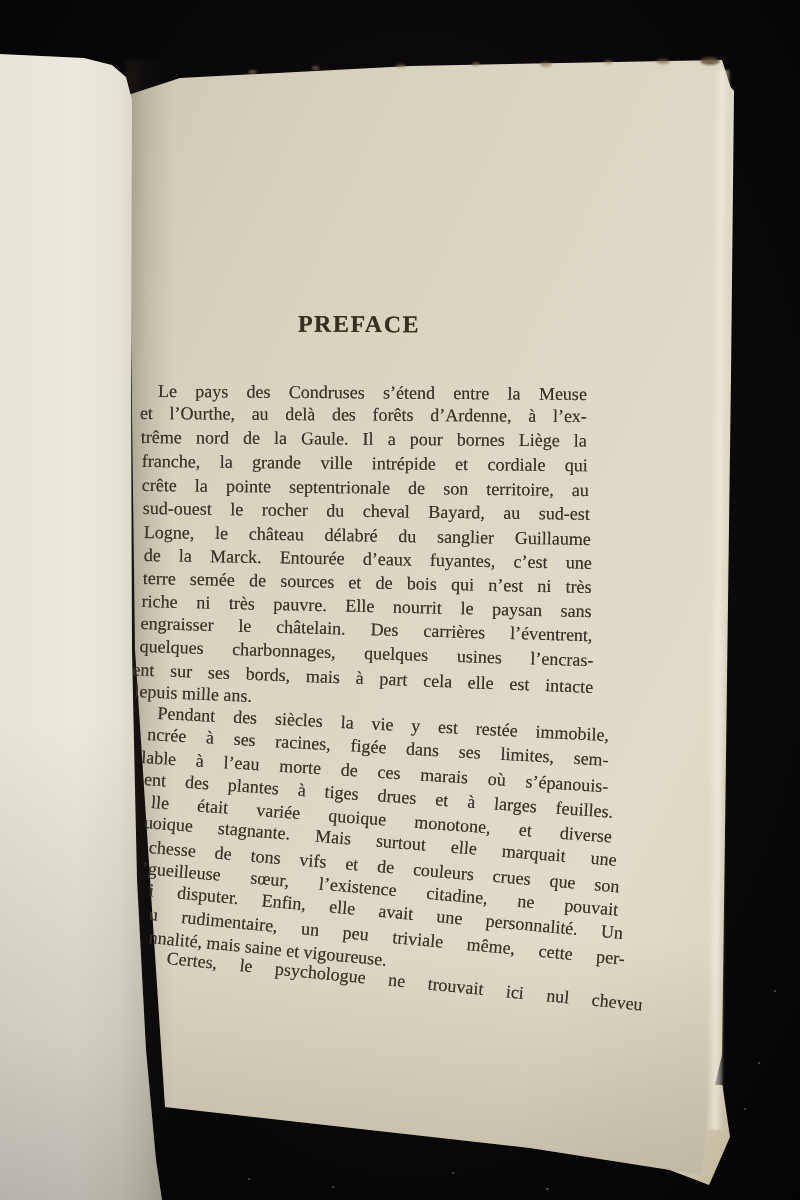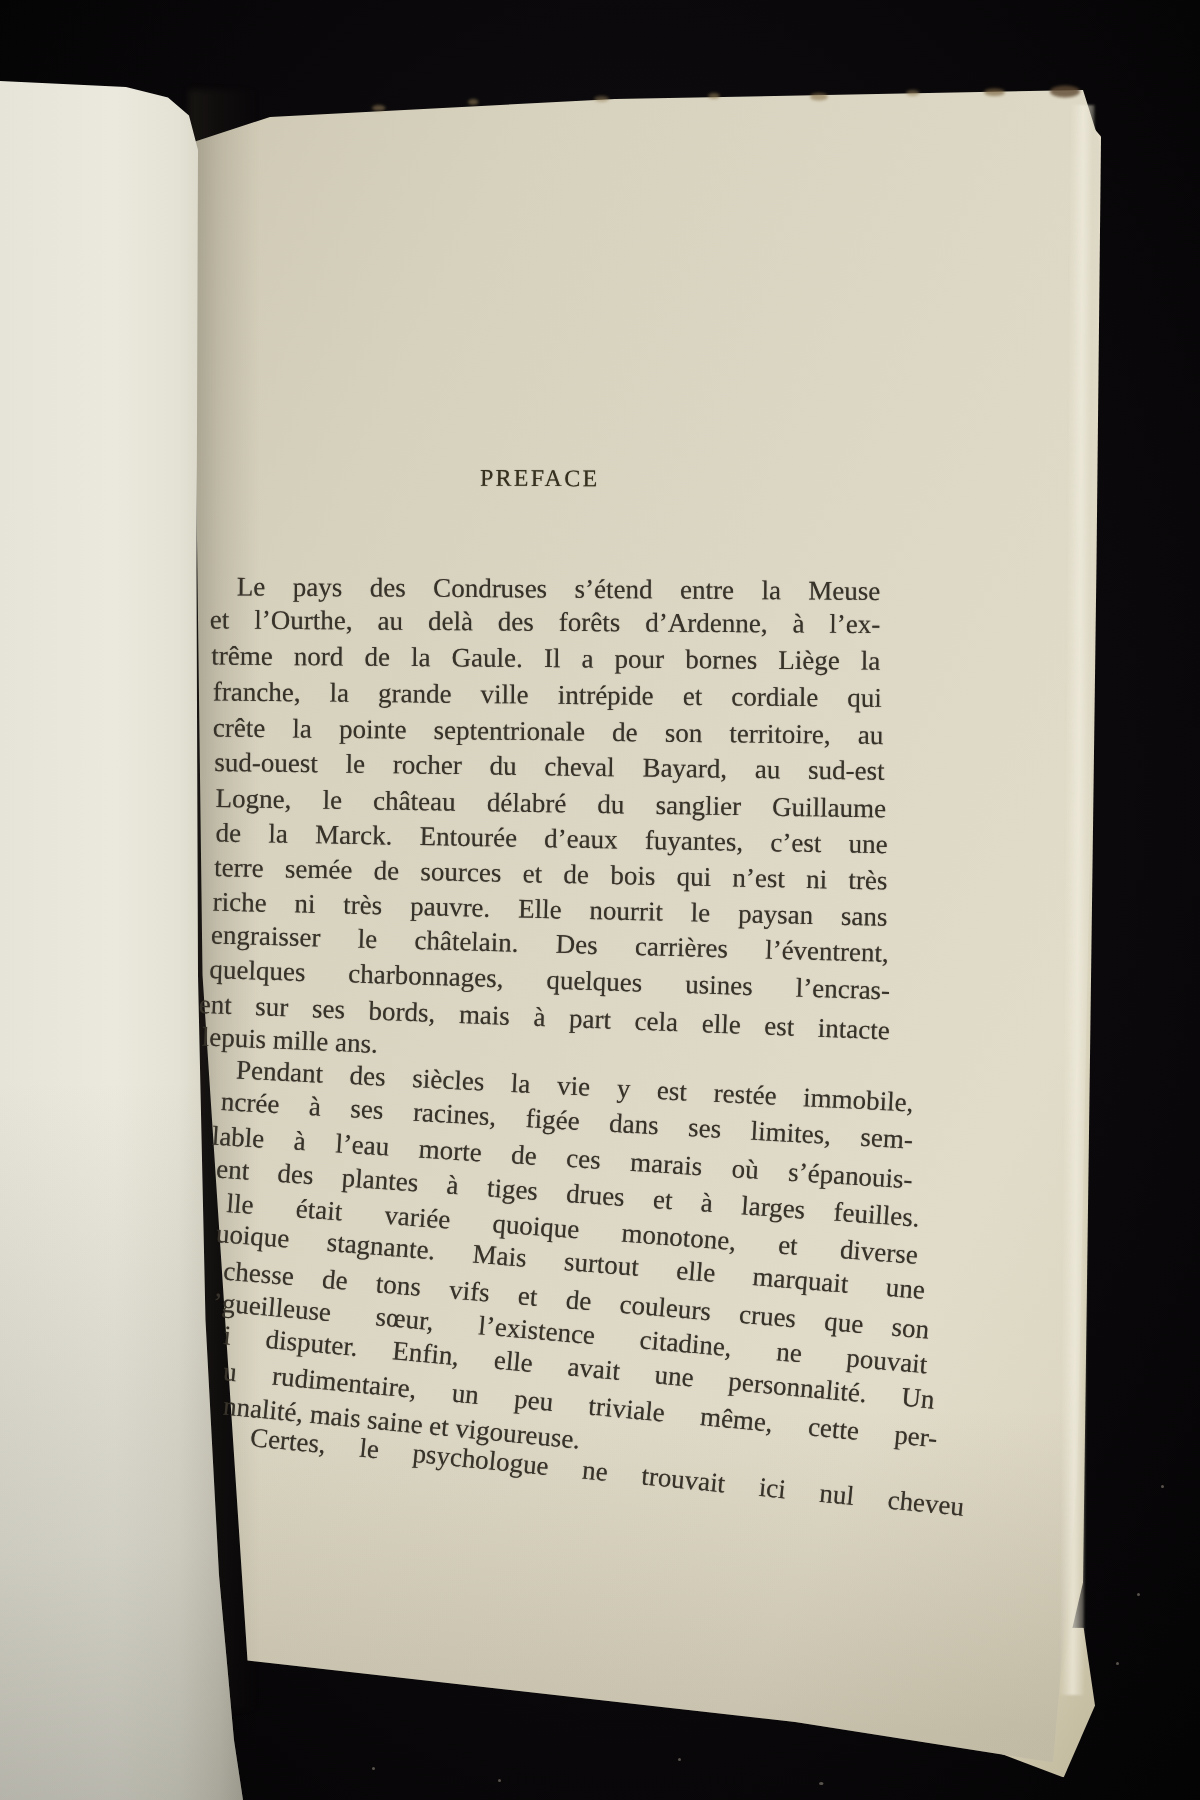--- a/index.html
+++ b/index.html
@@ -69,22 +69,22 @@
       linear-gradient(to right, #e6e4d8 0%, #ebe9dd 45%, #e4e2d4 70%, #d3d0c1 86%, #c0bdae 95%, #b2afa0 100%);
     clip-path: polygon(
       0px 54px, 84px 58px, 112px 65px, 126px 77px, 132px 100px,
       131px 380px, 132px 650px, 137px 880px, 146px 1050px,
       156px 1160px, 162px 1200px, 0px 1200px);
   }
 
   
   .page-text { position: absolute; left: 0; top: 0; width: 800px; height: 1200px; z-index: 20; }
   .page-title {
-    position: absolute; left: 320px; top: 311px;
-    font-size: 16px; font-weight: normal; letter-spacing: 1.5px;
+    position: absolute; left: 298px; top: 311px;
+    font-size: 24px; font-weight: bold; letter-spacing: 1.5px;
     color: #35301f; transform: rotate(0.3deg);
     text-shadow: 0 0 0.6px rgba(53,48,31,0.7);
   }
   .line {
     position: absolute;
     font-size: 18px; line-height: 22px;
     color: #38332a;
     text-shadow: 0 0 0.6px rgba(56,51,42,0.65);
     transform-origin: 0 0;
     white-space: normal;

